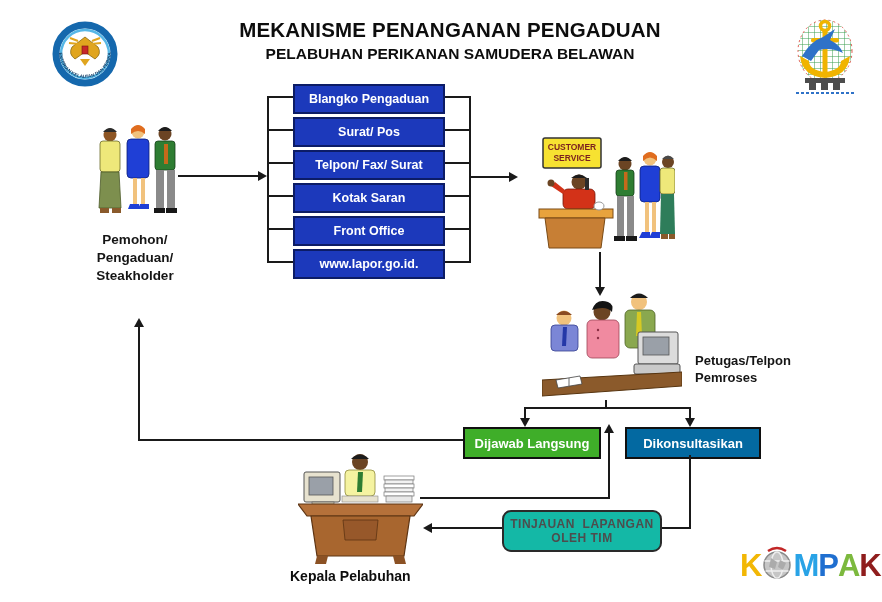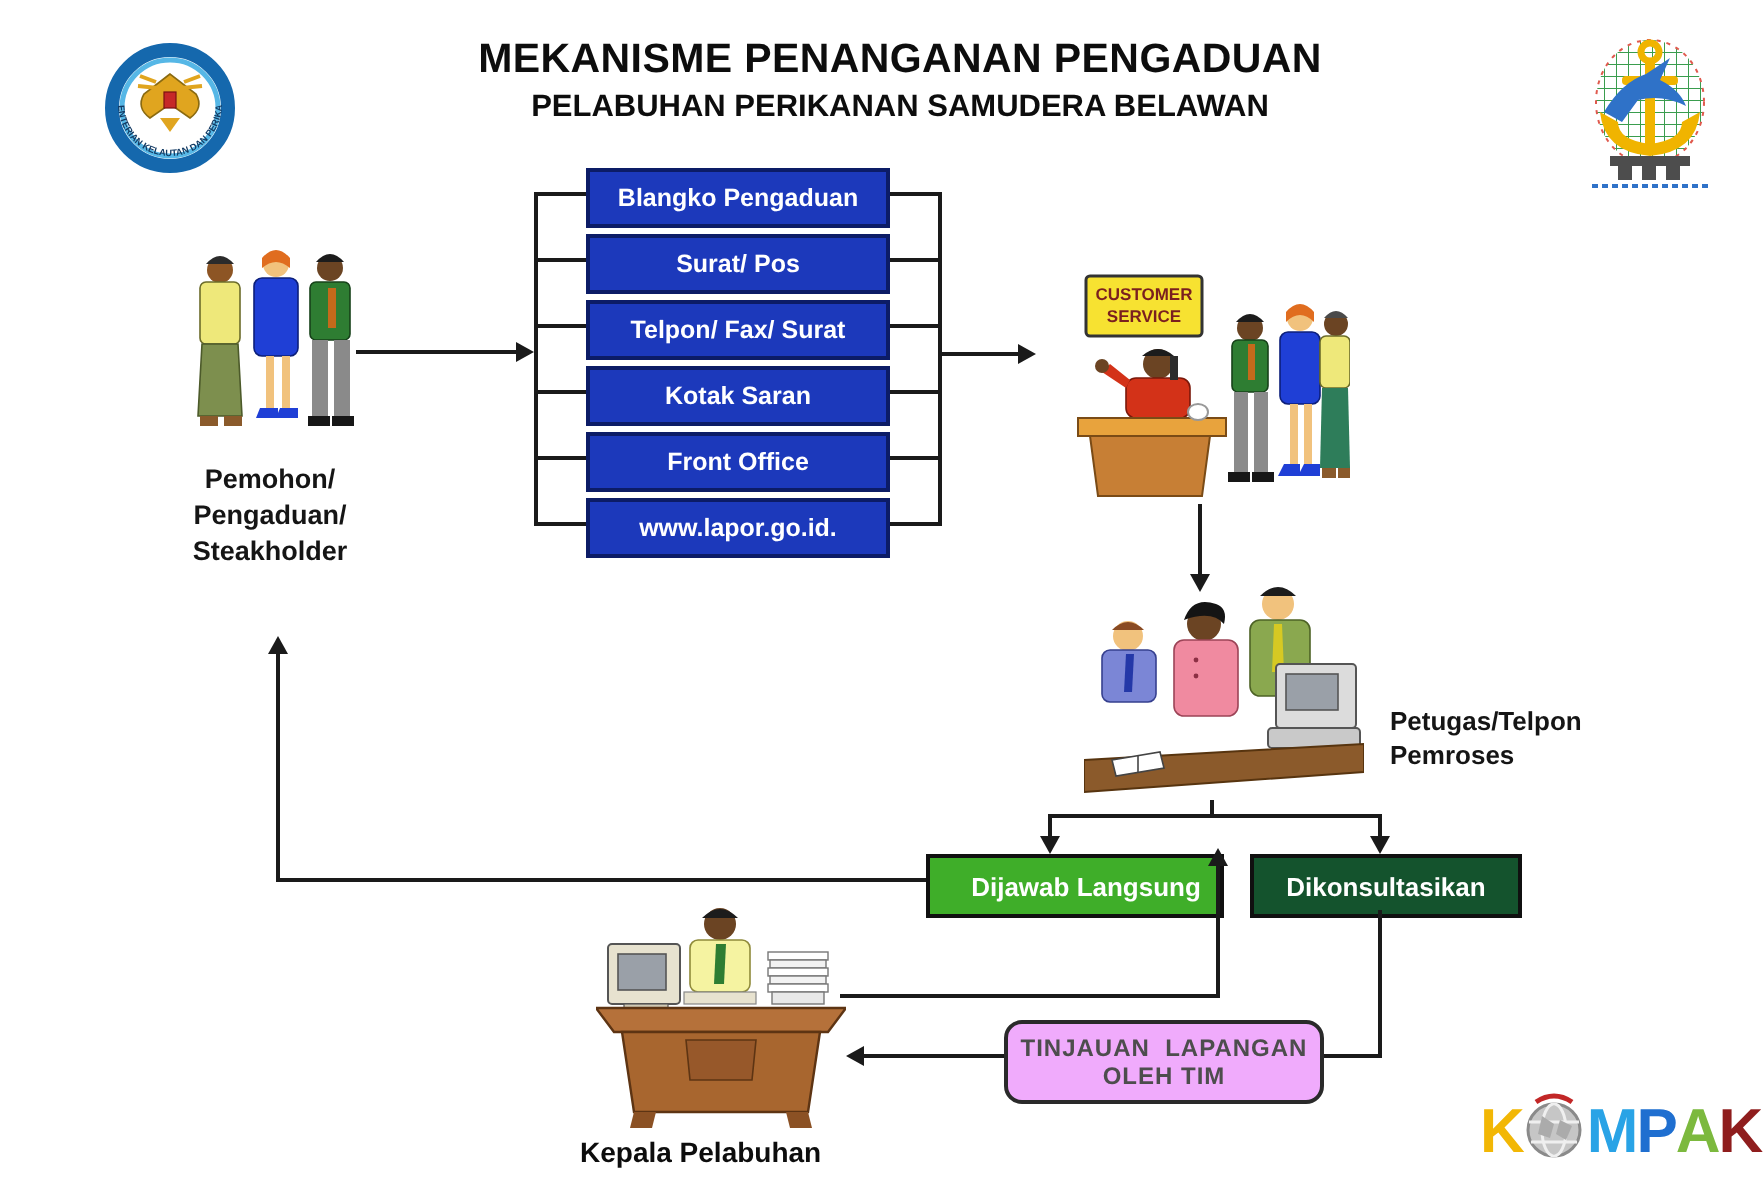--- a/index.html
+++ b/index.html
@@ -20,25 +20,25 @@
   .ar.down {border-left:5px solid transparent;border-right:5px solid transparent;border-top:9px solid #1a1a1a;}
 
   
   .chan{position:absolute;left:293px;width:148px;height:26px;background:#1c39bb;
         border:2px solid #0c1c66;color:#fff;font-weight:bold;font-size:12.5px;
         display:flex;align-items:center;justify-content:center;}
 
   
   .decision{position:absolute;top:427px;height:28px;border:2px solid #101010;color:#fff;
         font-weight:bold;font-size:13px;display:flex;align-items:center;justify-content:center;}
-  .decision.green{left:463px;width:134px;background:#3fae29;padding-left:11px;}
-  .decision.red{left:625px;width:132px;background:#14532d;}
-
-  
-  .review{position:absolute;left:502px;top:510px;width:156px;height:38px;background:#f0abfc;
+  .decision.green{left:463px;width:134px;background:#3fae29;}
+  .decision.red{left:625px;width:132px;background:#0369a1;}
+
+  
+  .review{position:absolute;left:502px;top:510px;width:156px;height:38px;background:#14b8a6;
         border:2px solid #2a2a2a;border-radius:9px;color:#4d4d4d;font-weight:bold;font-size:12px;
         display:flex;flex-direction:column;align-items:center;justify-content:center;
         letter-spacing:0.5px;white-space:pre-wrap;}
 
   
   .receiver{position:absolute;left:668px;top:174px;width:146px;height:62px;background:#fff;
         border:3px solid #f0a28f;border-radius:12px;padding:5px 9px;box-sizing:border-box;
         background-image:linear-gradient(#fbe3dd 1px,transparent 1px),
                          linear-gradient(90deg,#fbe3dd 1px,transparent 1px);
         background-size:9px 9px;}

